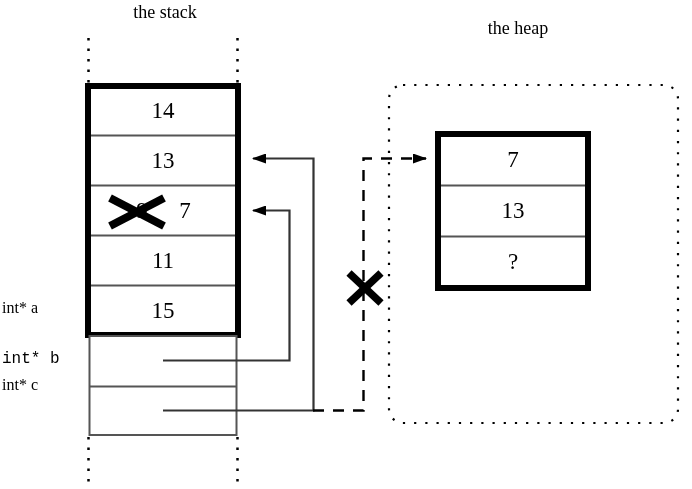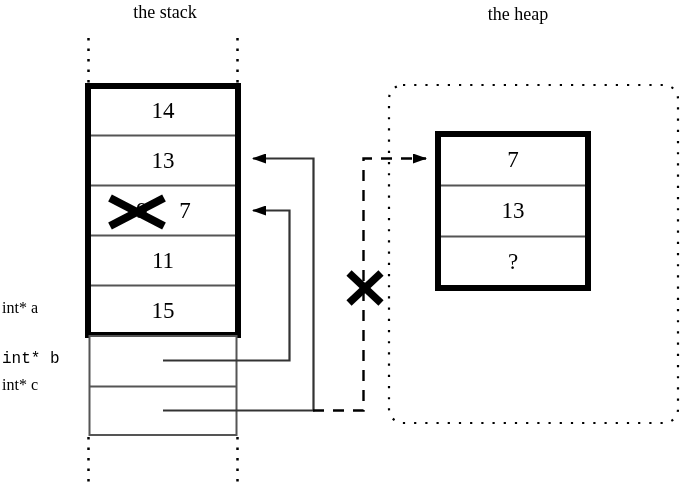--- a/index.html
+++ b/index.html
@@ -41,21 +41,21 @@
     text-align: left;
   }
 </style>
 </head>
 <body>
 
 <div id="canvas">
 
   <div class="txt heading" style="left:100px; top:2px; width:130px;">the stack</div>
 
-  <div class="txt heading" style="left:453px; top:4px; width:130px;">the heap</div>
+  <div class="txt heading" style="left:453px; top:18px; width:130px;">the heap</div>
 
   <svg class="layer" viewBox="0 0 692 489">
 
     <defs>
       <marker id="ahead" markerWidth="14" markerHeight="10" refX="13" refY="5" orient="auto" markerUnits="userSpaceOnUse">
         <path d="M0,0 L14,5 L0,10 z" fill="#000000"></path>
       </marker>
     </defs>
 
     <g>

